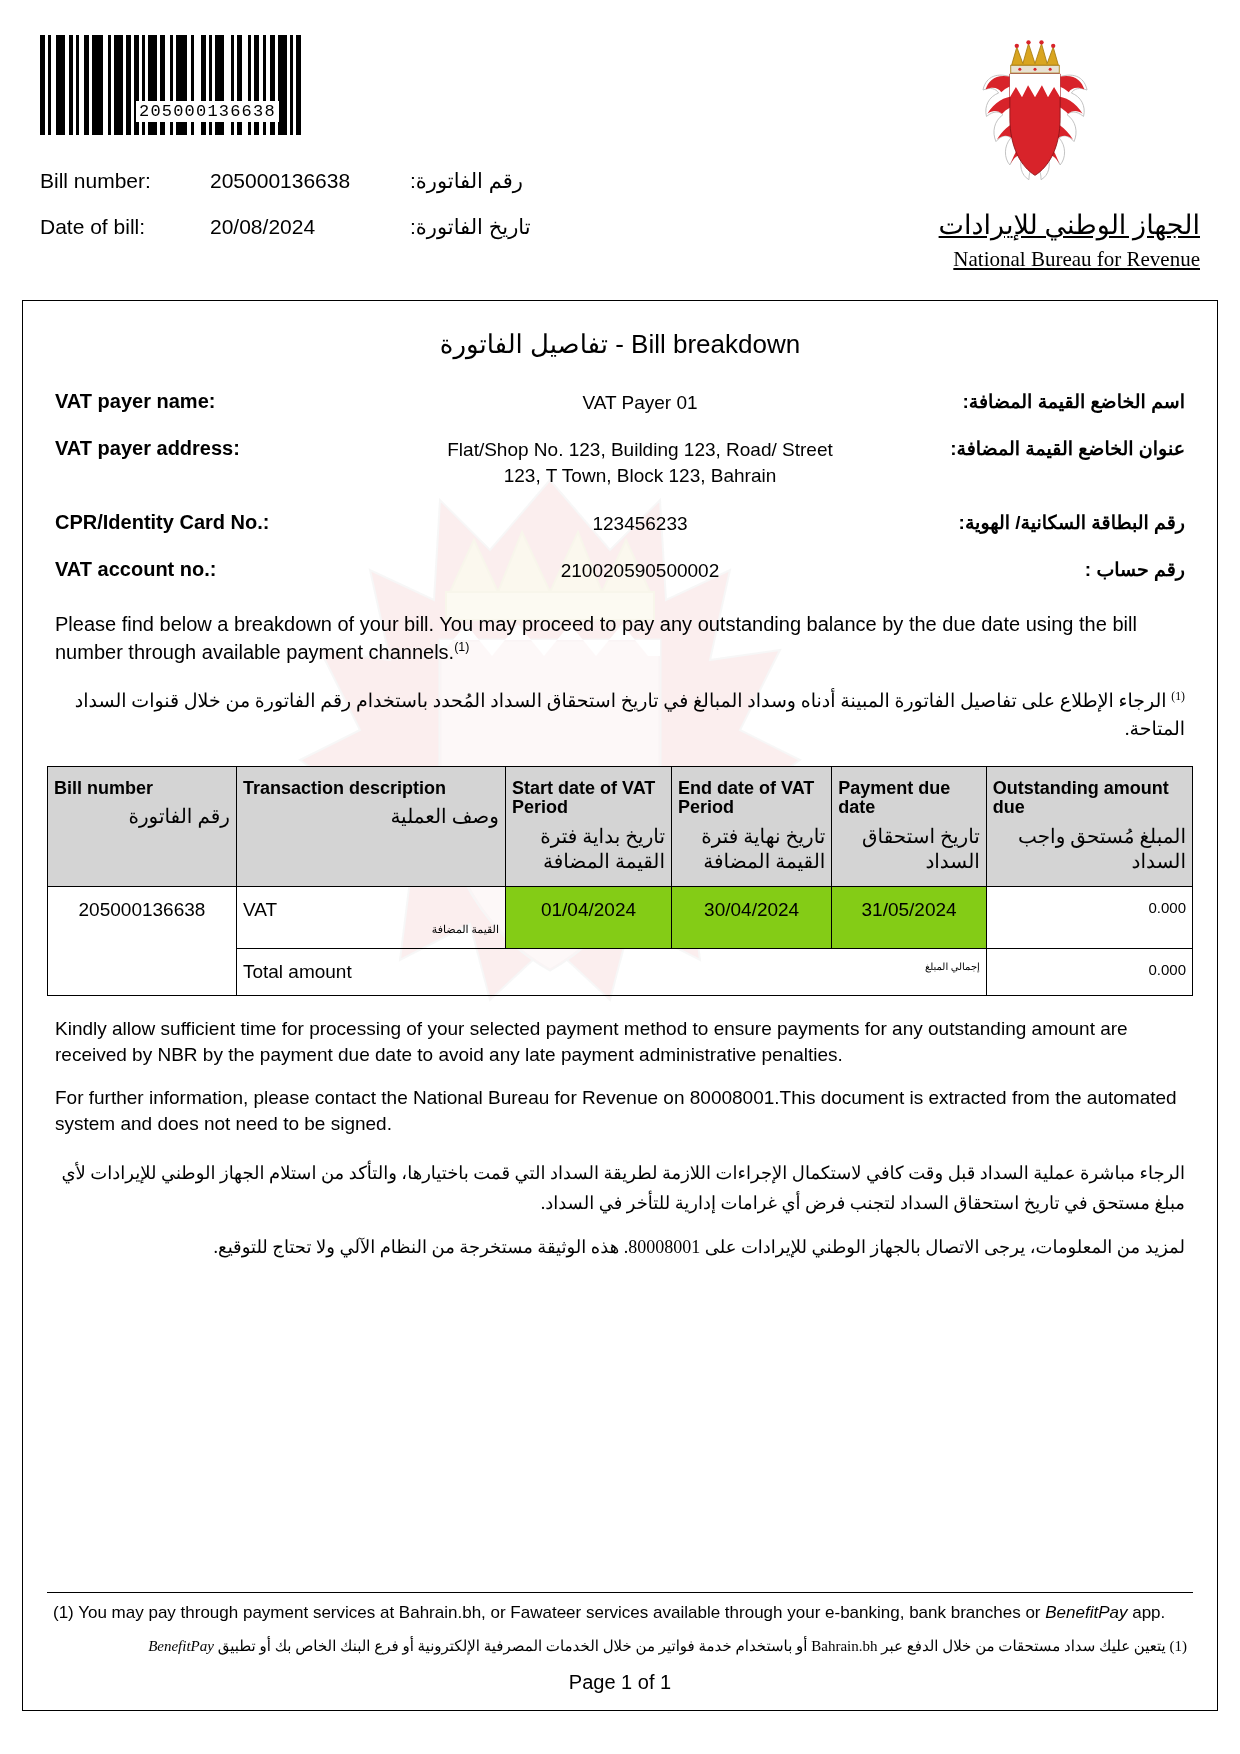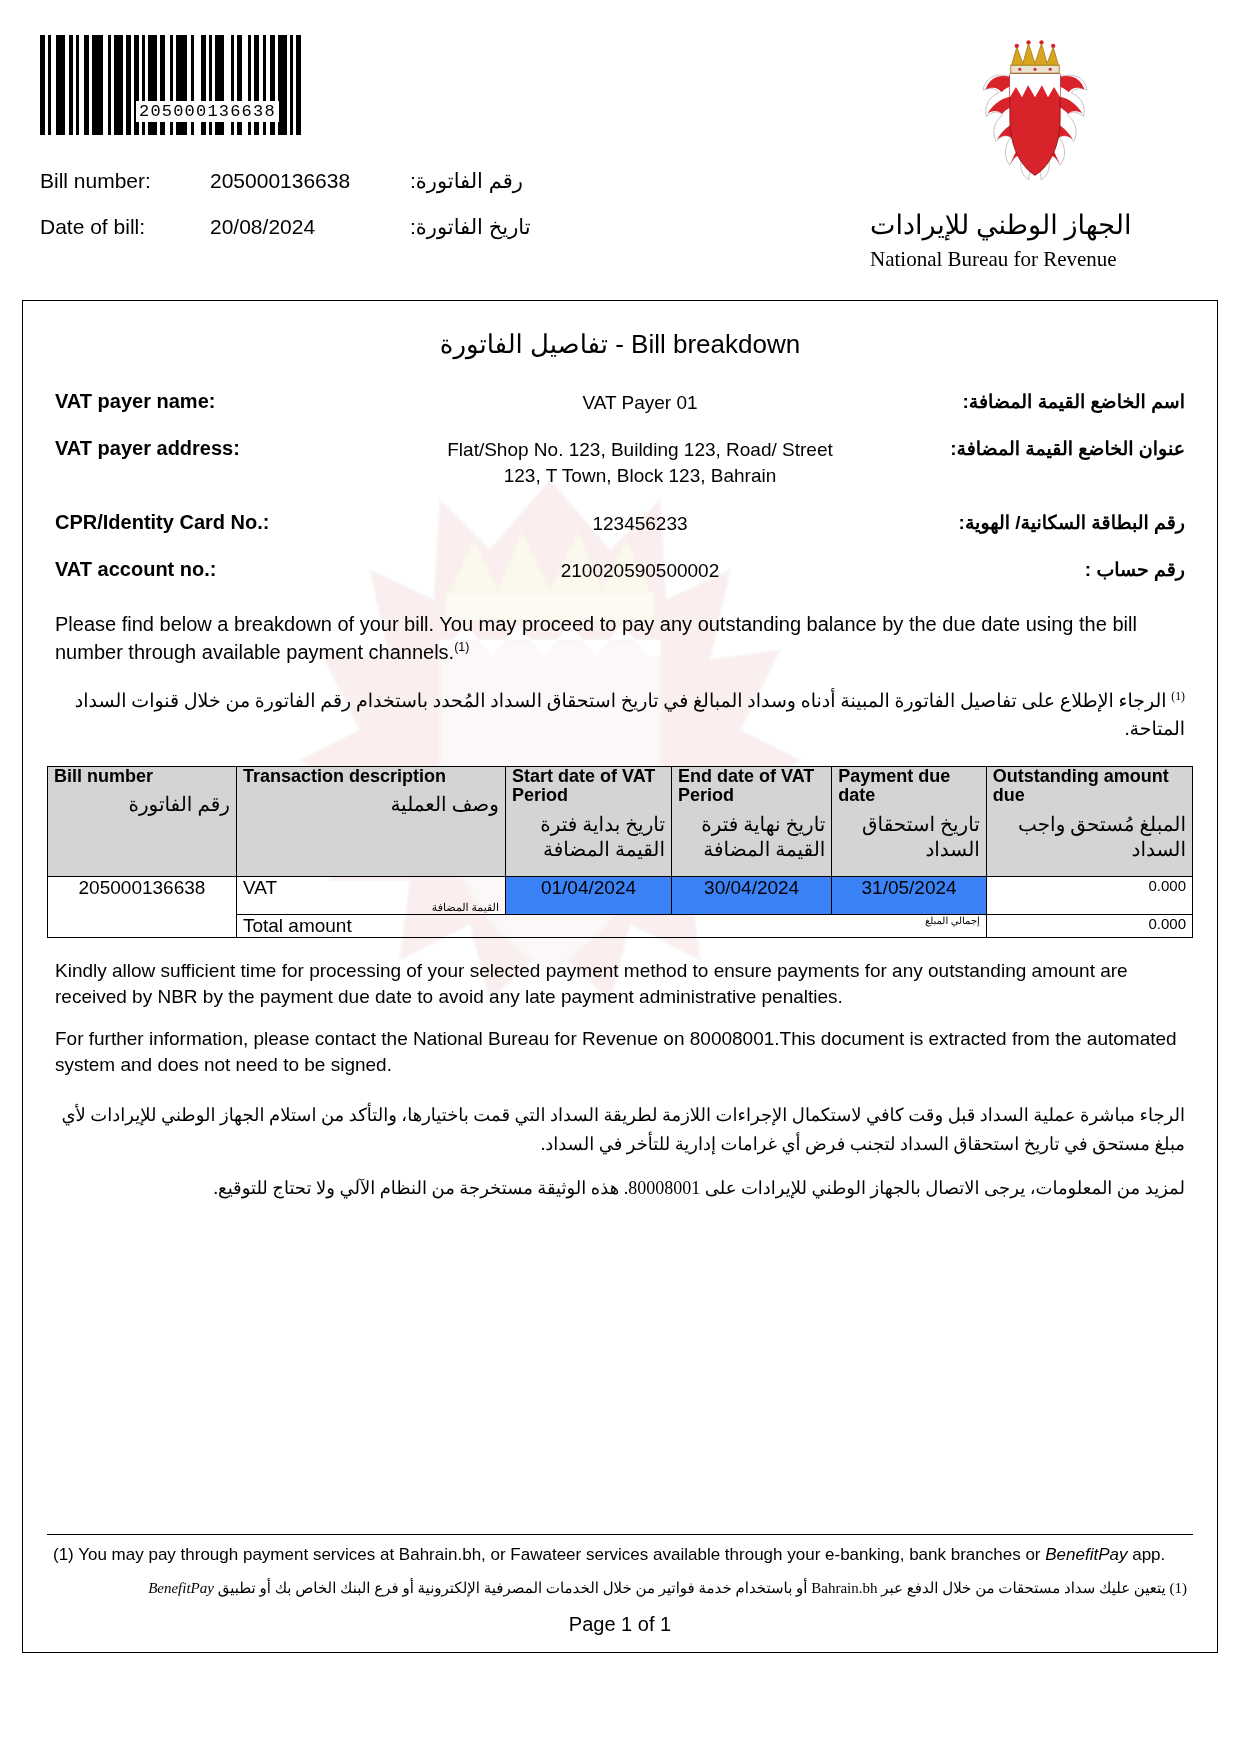--- a/index.html
+++ b/index.html
@@ -33,21 +33,21 @@
     position:absolute; left:96px; bottom:13px;
     font-family:"Liberation Mono", monospace; font-size:17px; letter-spacing:1.2px;
     background:#fff; padding:1px 3px; color:#000;
   }
   .meta{ margin-top:34px; }
   .meta-row{ display:flex; align-items:center; margin-bottom:22px; font-size:21px; }
   .meta-label{ width:170px; }
   .meta-value{ width:200px; text-align:left; }
   .meta-ar{ font-size:21px; direction:rtl; }
 
-  .hdr-right{ width:330px; text-align:left; padding-top:0; }
+  .hdr-right{ width:330px; text-align:right; padding-top:0;text-decoration:underline; }
   .crest{ width:130px; height:185px; margin:0 auto; display:block; }
   .logo-ar{ font-size:27px; direction:rtl; margin-top:-4px; letter-spacing:0px; line-height:1.1;
             font-family:"Liberation Serif", serif; }
   .logo-en{ font-size:21px; margin-top:6px; font-family:"Liberation Serif", serif; }
 
   
   .box{
     position:relative; z-index:2;
     margin:28px 22px 0 22px;
     border:1px solid #000;
@@ -61,30 +61,30 @@
   .info-value{ flex:1; text-align:center; line-height:1.35; }
   .info-ar{ width:250px; text-align:right; direction:rtl; font-weight:bold; font-size:19px; }
 
   .para{ font-size:20px; line-height:1.42; margin:26px 18px 0 18px; }
   .para-ar{ font-size:19px; line-height:1.5; margin:20px 18px 22px 18px; direction:rtl; text-align:right;
             font-family:"Liberation Serif", serif; }
   sup{ font-size:0.62em; vertical-align:super; }
 
   
   table.bill{ width:calc(100% - 20px); margin:10px 10px 0 10px; border-collapse:collapse; table-layout:fixed; }
-  table.bill th, table.bill td{ border:1px solid #000; vertical-align:top; padding:0 6px; }
+  table.bill th, table.bill td{ border:1px solid #000; vertical-align:top; padding:12px 6px; }
   table.bill thead th{ background:#d4d4d4; height:110px; font-weight:normal; text-align:left; }
   .th-en{ font-size:18px; font-weight:bold; line-height:1.1; display:block; }
   .th-ar{ font-size:20px; display:block; direction:rtl; text-align:right; margin-top:6px; line-height:1.25;
           font-family:"Liberation Serif", serif; }
   td.c-bill{ text-align:center; font-size:19px; vertical-align:middle; }
   td.c-desc{ font-size:19px; }
   .desc-ar{ display:block; text-align:right; direction:rtl; font-size:11px; margin-top:2px;
             font-family:"Liberation Serif", serif; }
-  td.c-date{ text-align:center; font-size:19px; background:#3b82f6; vertical-align:middle; }
+  td.c-date{ text-align:center; font-size:19px; background:#84cc16; vertical-align:middle; }
   td.c-amt{ text-align:right; font-size:15px; vertical-align:middle; padding-right:12px; }
   td.c-total{ font-size:19px; }
   .total-ar{ float:right; direction:rtl; font-size:10px; font-family:"Liberation Serif", serif; }
 
   .note{ font-size:19px; line-height:1.38; margin:20px 18px 0 18px; }
   .note2{ margin-top:16px; }
   .note-ar{ font-size:18px; line-height:1.65; margin:22px 18px 0 18px; direction:rtl; text-align:right;
             font-family:"Liberation Serif", serif; }
   .note-ar.second{ margin-top:14px; }
 

